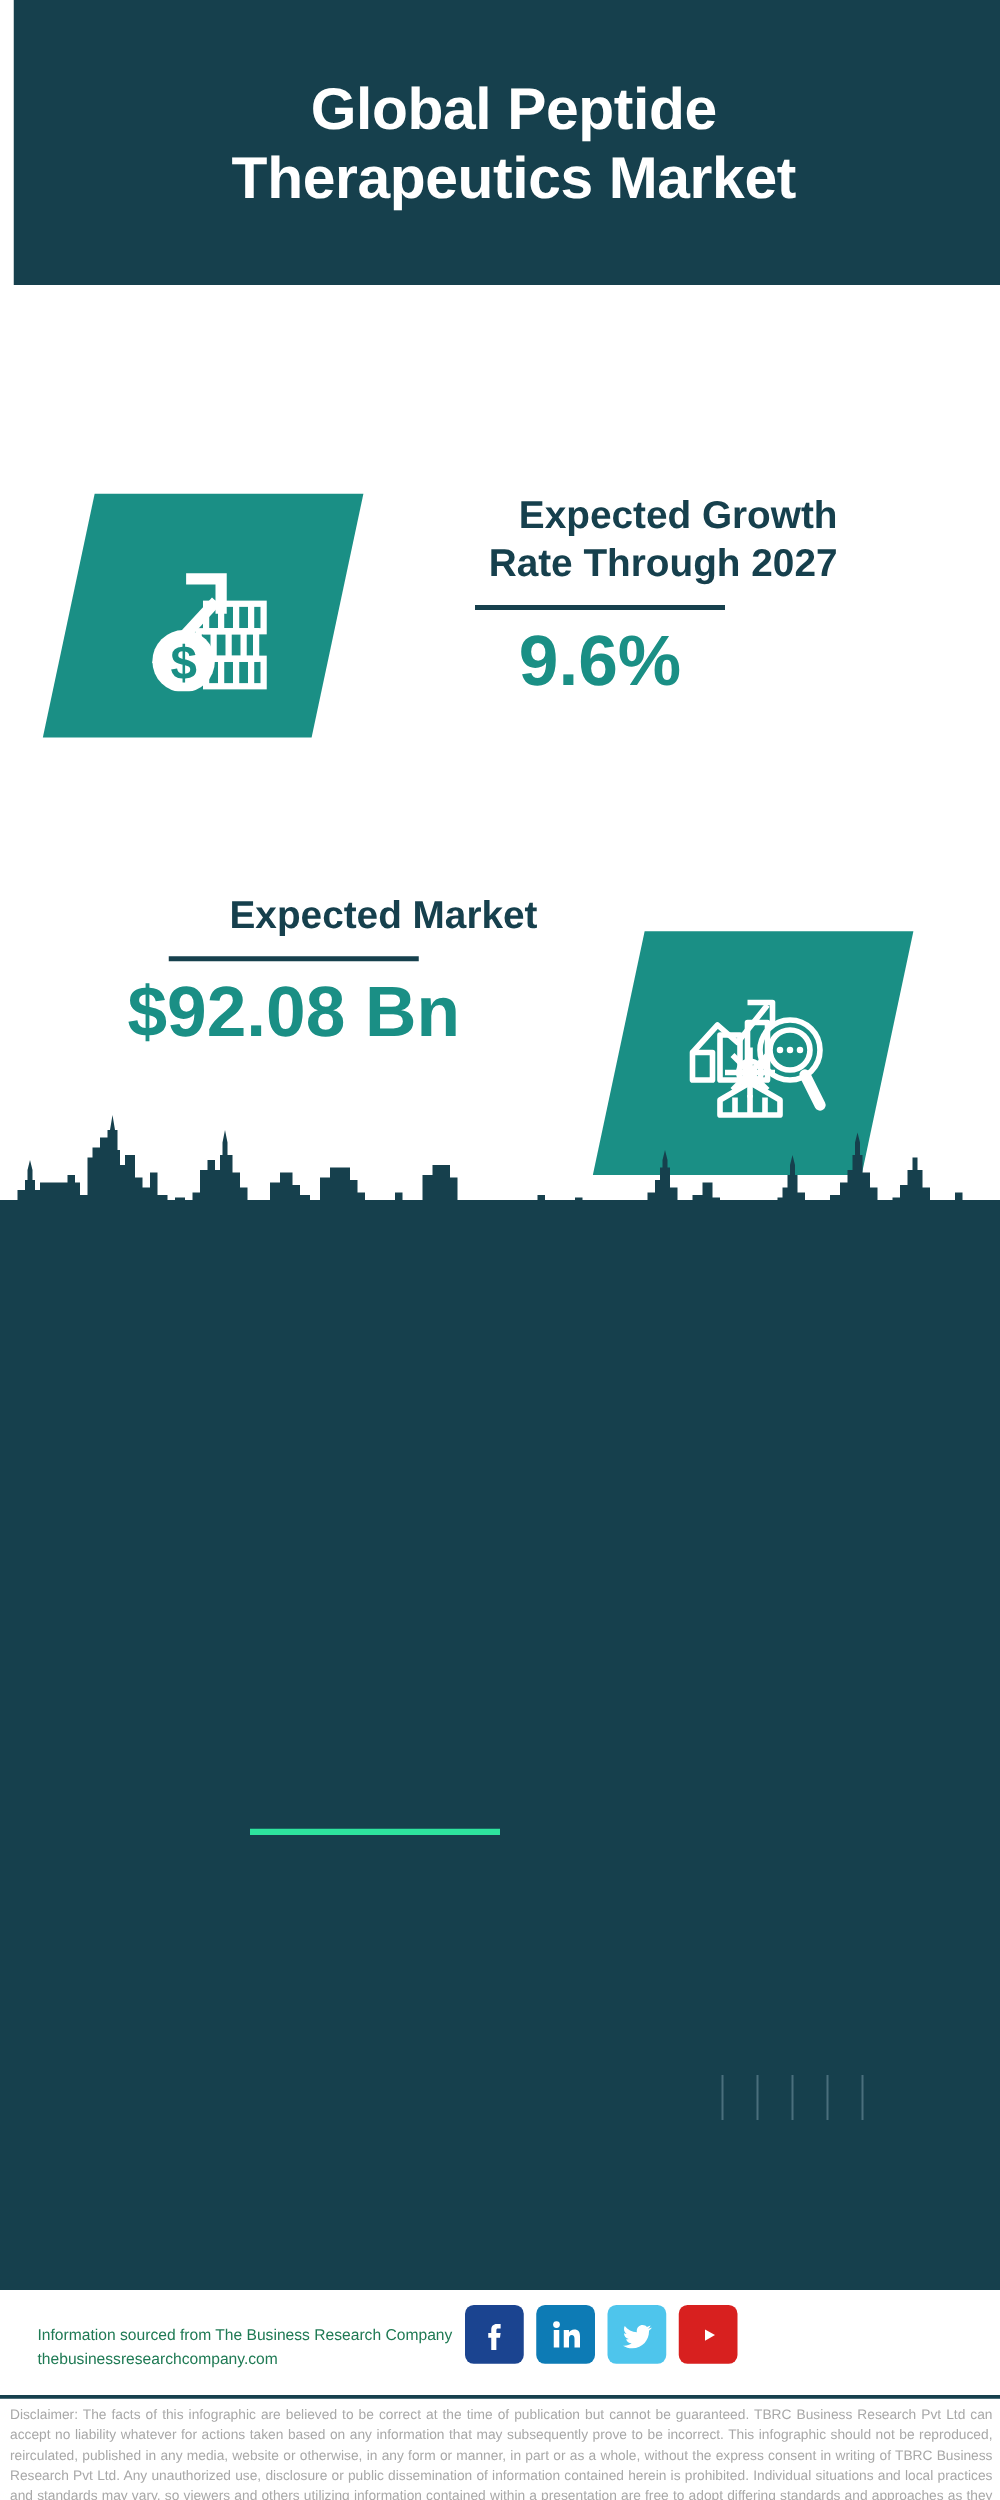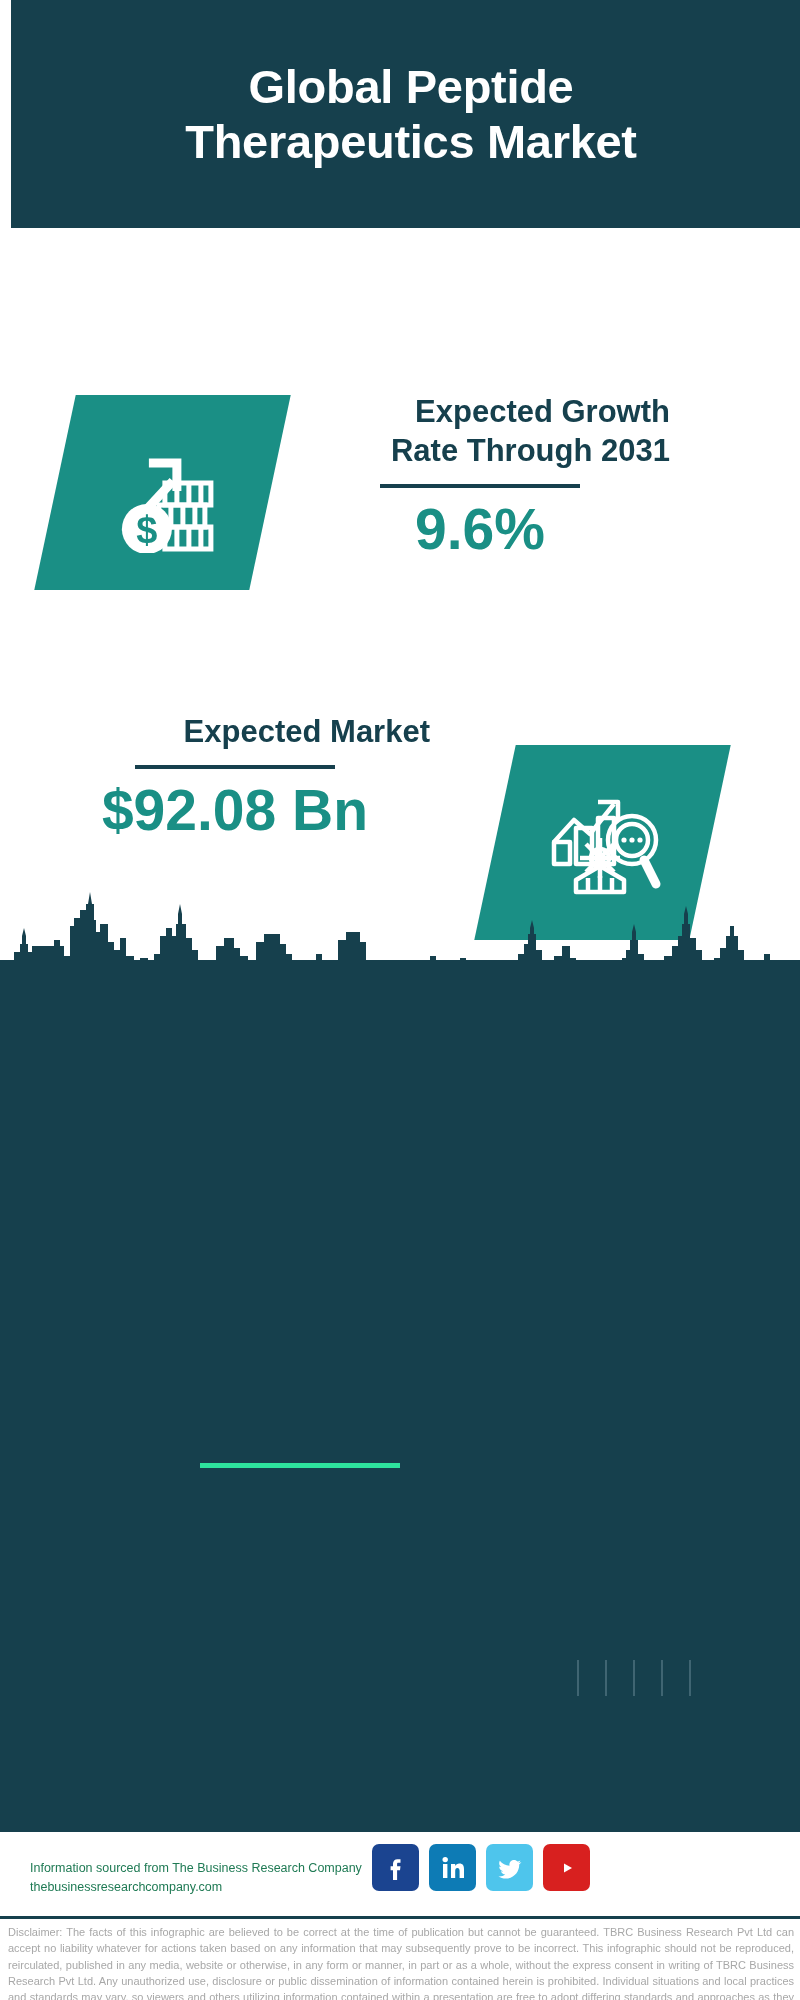--- a/index.html
+++ b/index.html
@@ -161,21 +161,21 @@
         <line x1="98" y1="94" x2="98" y2="116"></line>
       </g>
 
       <circle cx="44" cy="96" r="25" fill="#ffffff"></circle>
       <text x="44" y="110" font-family="Liberation Sans, sans-serif" font-size="38" font-weight="bold" fill="#1a8f85" text-anchor="middle">$</text>
     </svg>
   </div>
 
   <div class="stat-block block-growth">
     <div class="stat-label">Expected Growth</div>
-    <div class="stat-label">Rate Through 2031</div>
+    <div class="stat-label">Rate Through 2027</div>
     <div class="stat-rule"></div>
     <div class="stat-value">9.6%</div>
   </div>
 
   <div class="stat-block block-size">
     <div class="stat-label">Expected Market</div>
     <div class="stat-rule"></div>
     <div class="stat-value">$92.08 Bn</div>
   </div>
 

